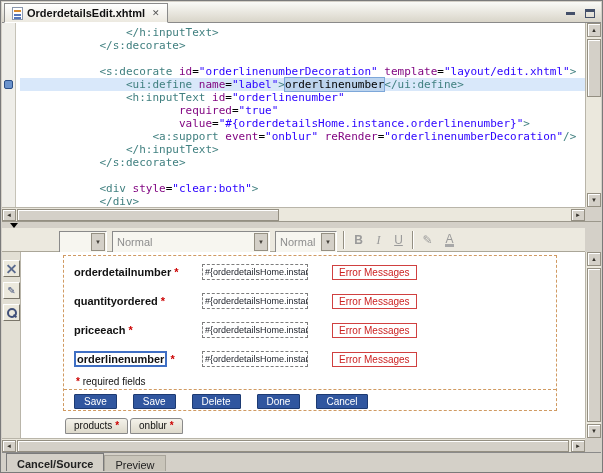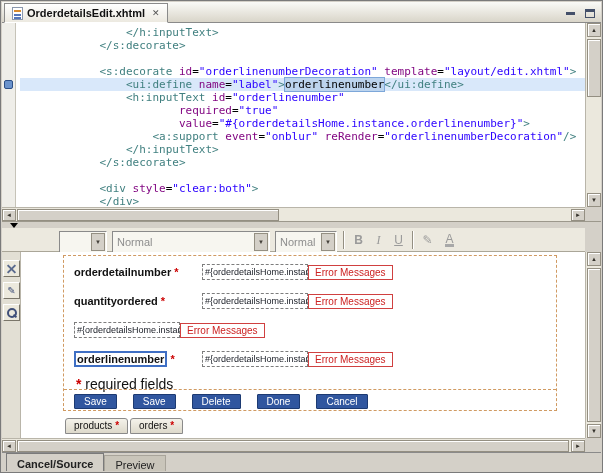--- a/index.html
+++ b/index.html
@@ -69,22 +69,22 @@
 
   .canvas{position:absolute;left:19px;top:0;right:16px;bottom:0;background:#fff;overflow:hidden;}
   .form-outline{position:absolute;left:42px;top:3px;width:494px;height:156px;border:1px dashed #d09a62;}
   .form-rows{position:absolute;left:10px;top:6px;right:8px;}
   .form-row{display:flex;align-items:center;height:20px;margin-bottom:9px;}
   .row-label{width:128px;font-size:11px;font-weight:bold;color:#111;}
   .lab-text{display:inline-block;}
   .row-label.selected .lab-text{border:2px solid #3f6fc4;padding:0 1px;background:#fff;}
   .red-star{color:#cc0000;font-weight:bold;}
   .row-input{width:106px;height:16px;border:1px dashed #7d7d7d;background:#fff;font-size:9px;color:#20242c;line-height:14px;padding:0 2px;white-space:nowrap;overflow:hidden;}
-  .row-error{margin-left:0;border:1px solid #d04040;color:#cc2222;font-size:10px;padding:1px 6px;background:#fff;white-space:nowrap;}
-  .req-note{position:absolute;left:12px;top:120px;font-size:14px;color:#111;}
+  .row-error{margin-left:24px;border:1px solid #d04040;color:#cc2222;font-size:10px;padding:1px 6px;background:#fff;white-space:nowrap;}
+  .req-note{position:absolute;left:12px;top:120px;font-size:10px;color:#111;}
   .actions-divider{position:absolute;left:0;right:0;top:133px;border-top:1px dashed #d09a62;}
   .form-buttons{position:absolute;left:10px;top:138px;display:flex;gap:16px;}
   .form-btn{background:#30569f;color:#fff;border:1px solid #1c3a72;font-size:10px;font-family:"Liberation Sans",sans-serif;padding:1px 9px 2px;height:15px;line-height:11px;border-radius:1px;}
   .assoc-tabs{position:absolute;left:44px;top:166px;display:flex;gap:2px;}
   .assoc-tab{background:linear-gradient(#f4f2ea,#ddd9cb);border:1px solid #8a8a8a;border-radius:3px 3px 0 0;font-size:10px;color:#111;padding:1px 8px 2px;}
 
   
   .bottom-hscroll{top:437px;left:1px;right:17px;}
   .bottom-corner{right:1px;top:437px;width:16px;height:14px;}
   .page-tabs{position:absolute;left:1px;right:1px;top:451px;bottom:1px;background:#d4d0c8;border-top:1px solid #8a8a8a;display:flex;align-items:stretch;padding-left:4px;}
@@ -187,20 +187,24 @@
   <div class="form-row">
     <div class="row-label">
       <span class="lab-text">quantityordered</span>
       <span class="lab-star red-star"> *</span>
     </div>
     <div class="row-input">#{orderdetailsHome.instan</div>
     <div class="row-error">Error Messages</div>
   </div>
 
   <div class="form-row">
+    <div class="row-label">
+      <span class="lab-text">priceeach</span>
+      <span class="lab-star red-star"> *</span>
+    </div>
     <div class="row-input">#{orderdetailsHome.instan</div>
     <div class="row-error">Error Messages</div>
   </div>
 
   <div class="form-row">
     <div class="row-label selected">
       <span class="lab-text">orderlinenumber</span>
       <span class="lab-star red-star"> *</span>
     </div>
     <div class="row-input">#{orderdetailsHome.instan</div>
@@ -214,21 +218,21 @@
         <div class="form-buttons">
             <button class="form-btn">Save</button>
             <button class="form-btn">Save</button>
             <button class="form-btn">Delete</button>
             <button class="form-btn">Done</button>
             <button class="form-btn">Cancel</button>
           </div>
       </div>
       <div class="assoc-tabs">
           <div class="assoc-tab"><span>products </span><span class="red-star">*</span></div>
-          <div class="assoc-tab"><span>orders </span><span class="red-star">*</span></div>
+          <div class="assoc-tab"><span>onblur </span><span class="red-star">*</span></div>
         </div>
     </div>
 
     <div class="track-v" style="top:0;bottom:0;">
       <div class="sb-btn" style="top:0;left:1px;right:0;height:14px;">▲</div>
       <div class="sb-thumb" style="top:16px;left:1px;right:0;bottom:16px;"></div>
       <div class="sb-btn" style="bottom:0;left:1px;right:0;height:14px;">▼</div>
     </div>
   </div>
 

